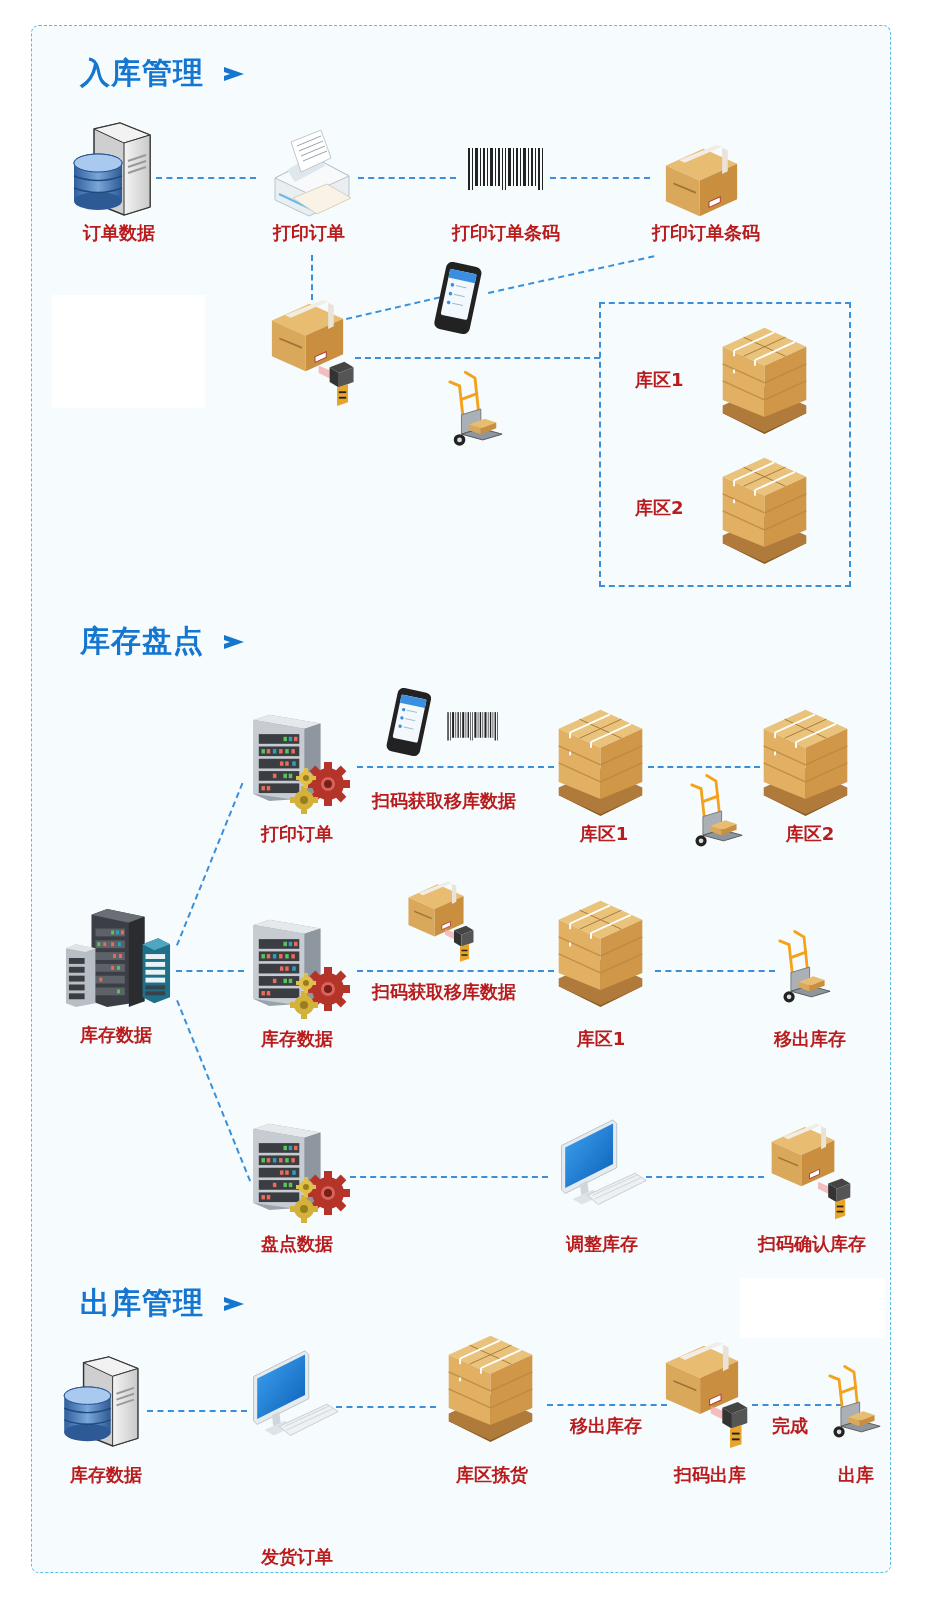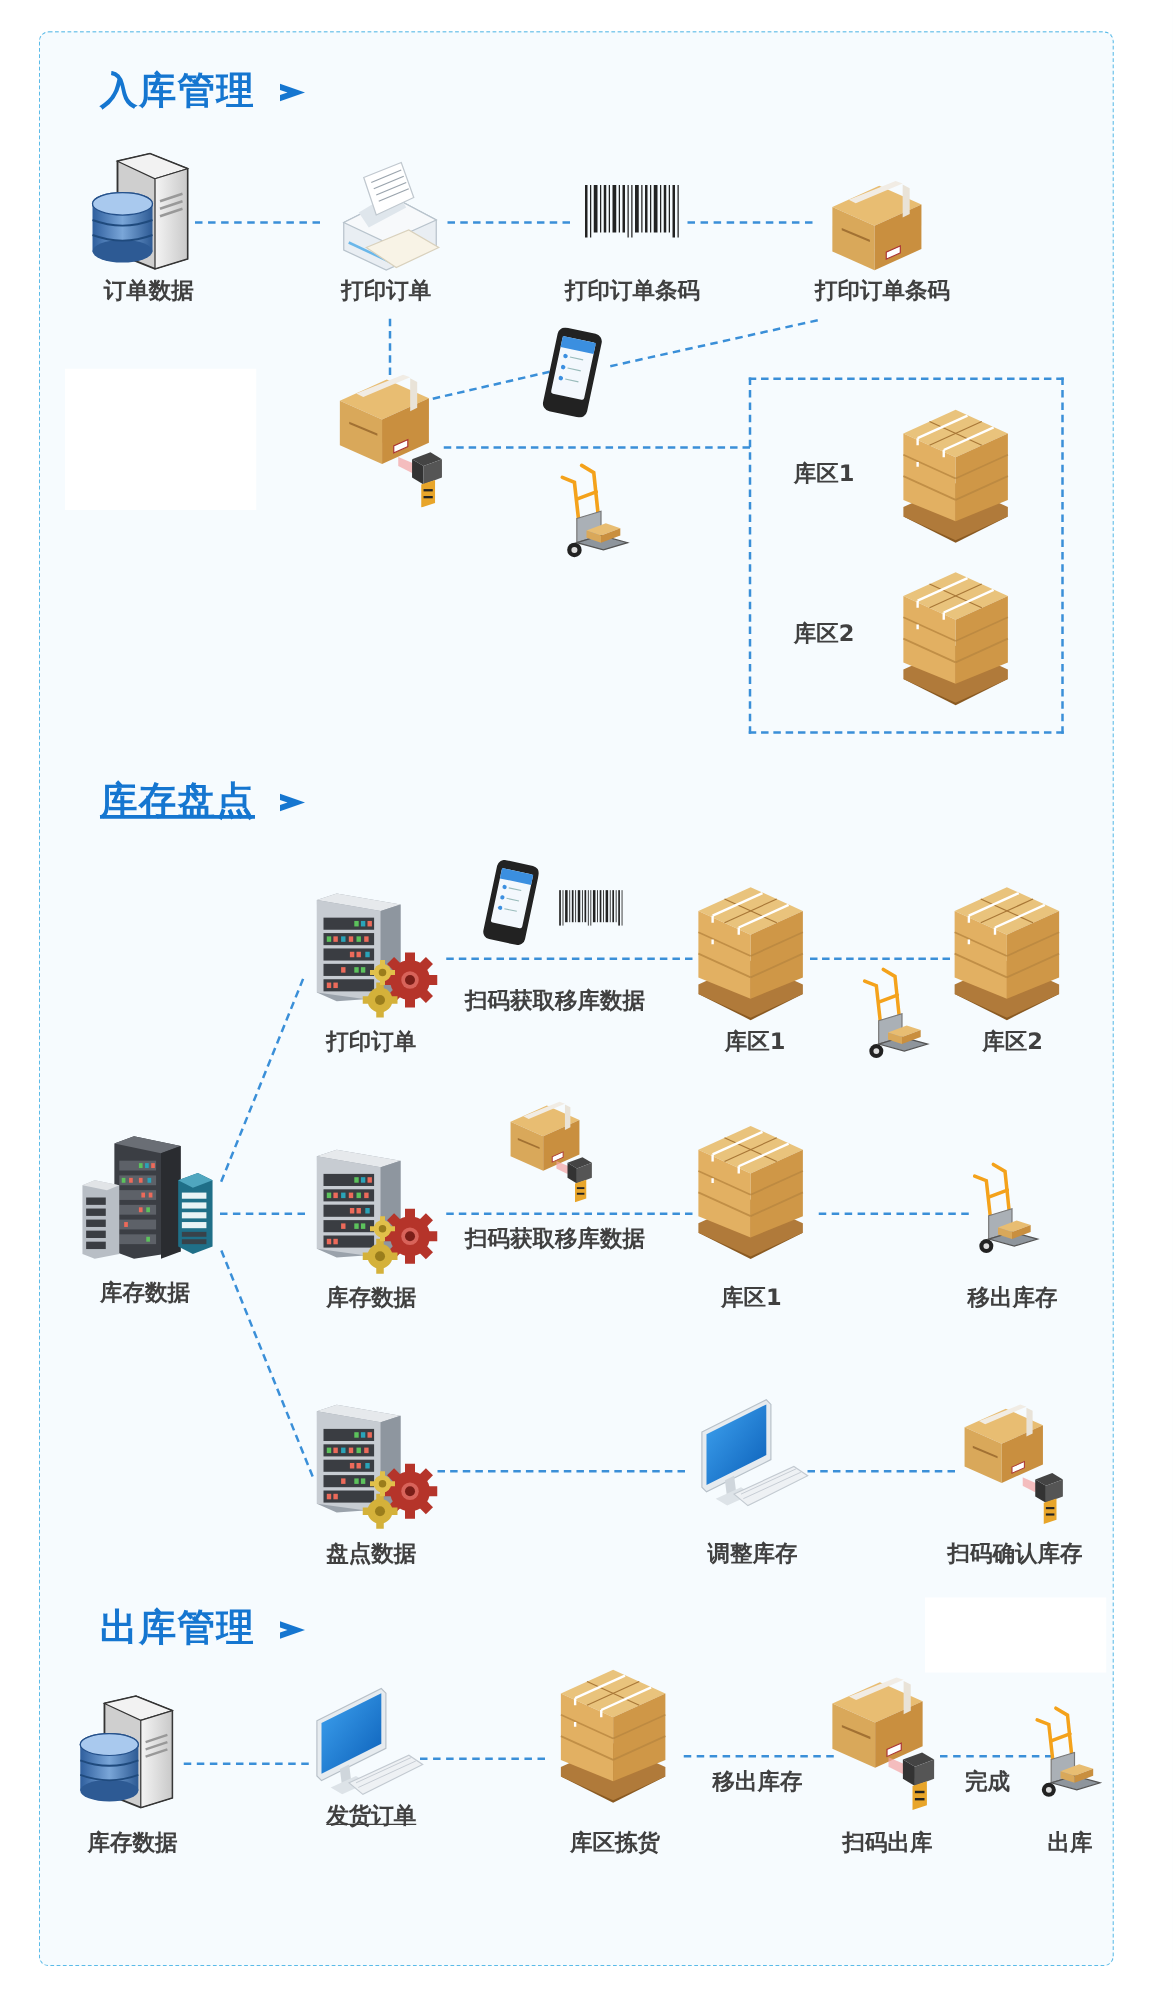--- a/index.html
+++ b/index.html
@@ -1,21 +1,21 @@
 <!DOCTYPE html>
 <html><head>
 <meta charset="utf-8">
 <style>
   html,body{margin:0;padding:0;background:#ffffff;}
   body{width:938px;height:1600px;position:relative;overflow:hidden;font-family:"DejaVu Sans","Liberation Sans",sans-serif;}
   .frame{position:absolute;left:31px;top:25px;width:860px;height:1548px;border:1.5px dashed #5bbbe8;border-radius:8px;background:#f6fbfe;box-sizing:border-box;}
   .section-title{position:absolute;font-size:30px;font-weight:bold;color:#1576d0;letter-spacing:1px;line-height:1;}
   .section-arrow{position:absolute;width:0;height:0;border-top:7px solid transparent;border-bottom:7px solid transparent;border-left:20px solid #1576d0;}
   .section-arrow::after{content:"";position:absolute;left:-20px;top:-2px;width:0;height:0;border-top:2px solid transparent;border-bottom:2px solid transparent;border-left:6px solid #f6fbfe;}
-  .label{position:absolute;font-size:18px;font-weight:bold;color:#404040;white-space:nowrap;transform:translateX(-50%);line-height:1;}
+  .label{position:absolute;font-size:18px;font-weight:bold;color:#b91c1c;white-space:nowrap;transform:translateX(-50%);line-height:1;}
   .label.left{transform:none;}
   .hline{position:absolute;height:0;border-top:2px dashed #3a8fd8;}
   .vline{position:absolute;width:0;border-left:2px dashed #3a8fd8;}
   .dline{position:absolute;height:0;border-top:2px dashed #3a8fd8;transform-origin:0 0;}
   .zonebox{position:absolute;border:2px dashed #3a8fd8;box-sizing:border-box;}
   .whitebox{position:absolute;background:#ffffff;}
   .icon{position:absolute;}
   svg{display:block;overflow:visible;}
 </style>
 </head>
@@ -364,21 +364,21 @@
     </svg>
   </div>
 
 <div class="label" style="left:119px;top:224px;">订单数据</div>
 <div class="label" style="left:309px;top:224px;">打印订单</div>
 <div class="label" style="left:506px;top:224px;">打印订单条码</div>
 <div class="label" style="left:706px;top:224px;">打印订单条码</div>
 <div class="label left" style="left:635px;top:371px;">库区1</div>
 <div class="label left" style="left:635px;top:499px;">库区2</div>
 
-<div class="section-title" style="left:80px;top:626px;text-decoration:underline;">库存盘点</div>
+<div class="section-title" style="left:80px;top:626px;">库存盘点</div>
 <div class="section-arrow" style="left:224px;top:635px;"></div>
 
 <div class="dline" style="left:176px;top:945px;width:175px;transform:rotate(-68deg);"></div>
 <div class="hline" style="left:176px;top:970px;width:68px;"></div>
 <div class="dline" style="left:178px;top:1000px;width:195px;transform:rotate(68deg);"></div>
 
 <div class="hline" style="left:357px;top:766px;width:197px;"></div>
 <div class="hline" style="left:648px;top:766px;width:112px;"></div>
 
 <div class="hline" style="left:357px;top:970px;width:197px;"></div>
@@ -535,18 +535,18 @@
       <use href="#sym-scanner"></use>
     </svg>
   </div>
 <div class="icon" style="left:826px;top:1362px;">
     <svg width="56" height="80">
       <use href="#sym-trolley"></use>
     </svg>
   </div>
 
 <div class="label" style="left:106px;top:1466px;">库存数据</div>
-<div class="label" style="left:297px;top:1444px;text-decoration:underline;">发货订单</div>
+<div class="label" style="left:297px;top:1548px;">发货订单</div>
 <div class="label" style="left:492px;top:1466px;">库区拣货</div>
 <div class="label" style="left:710px;top:1466px;">扫码出库</div>
 <div class="label" style="left:856px;top:1466px;">出库</div>
 <div class="label" style="left:606px;top:1417px;">移出库存</div>
 <div class="label" style="left:790px;top:1417px;">完成</div>
 
 </body></html>

